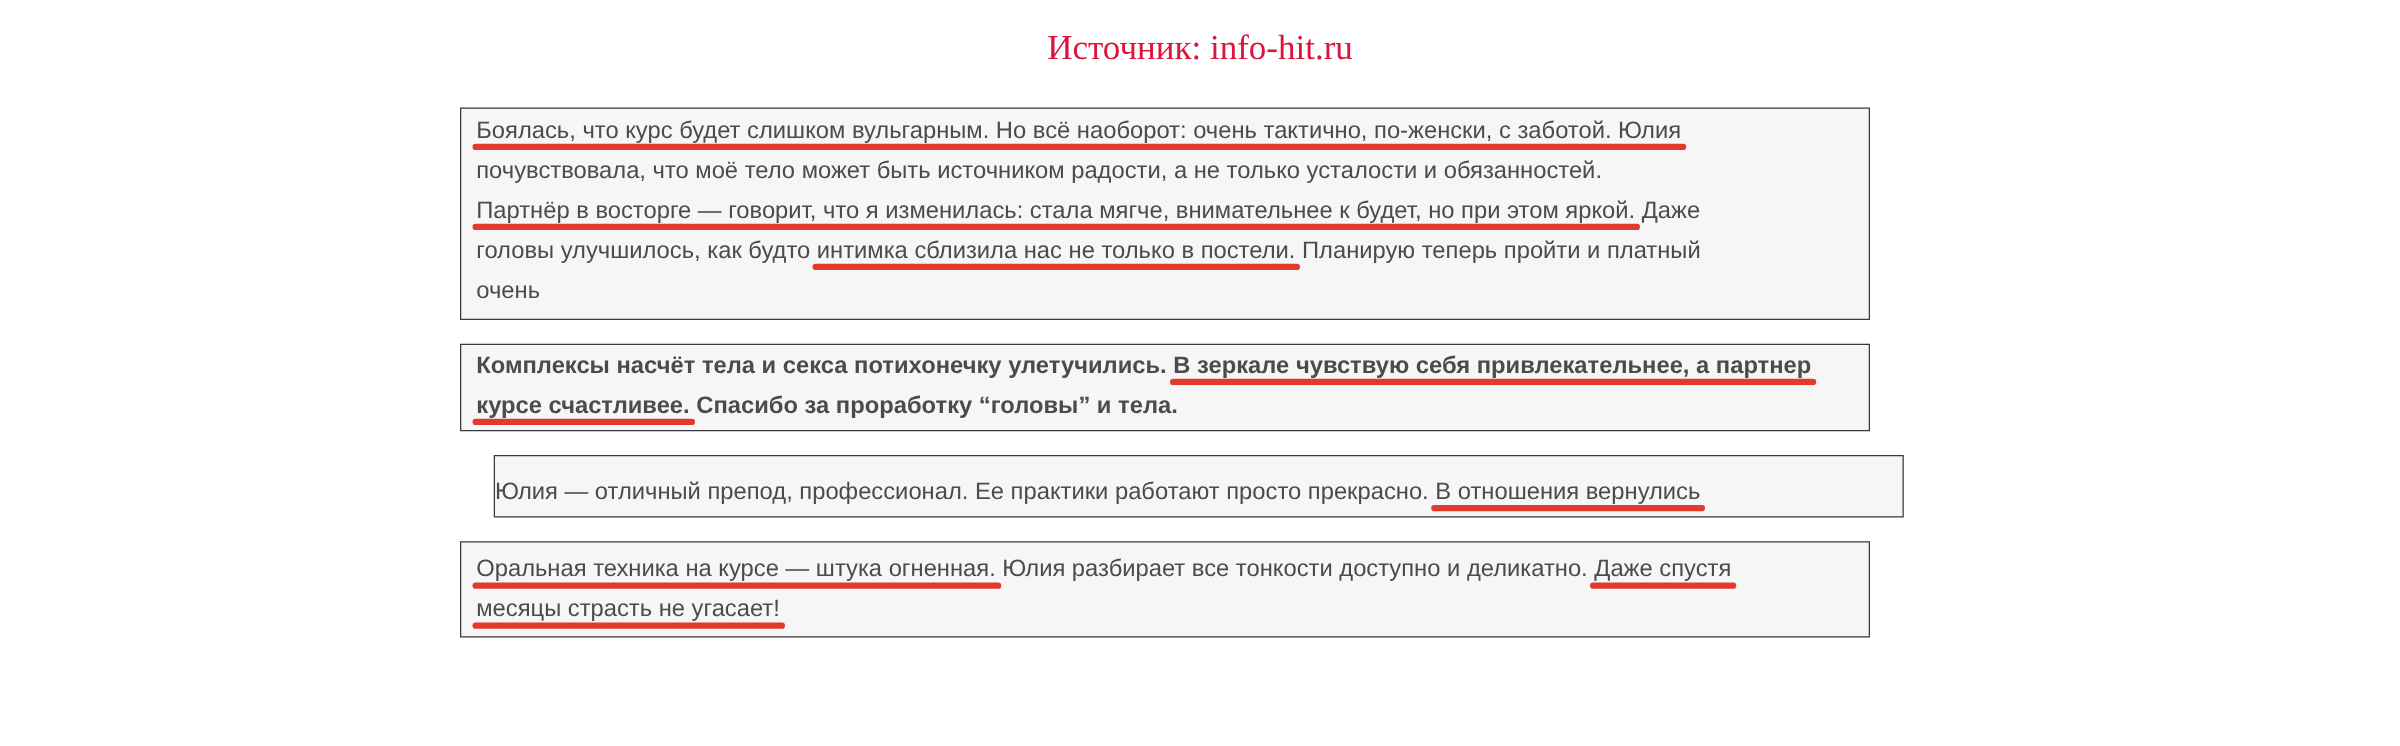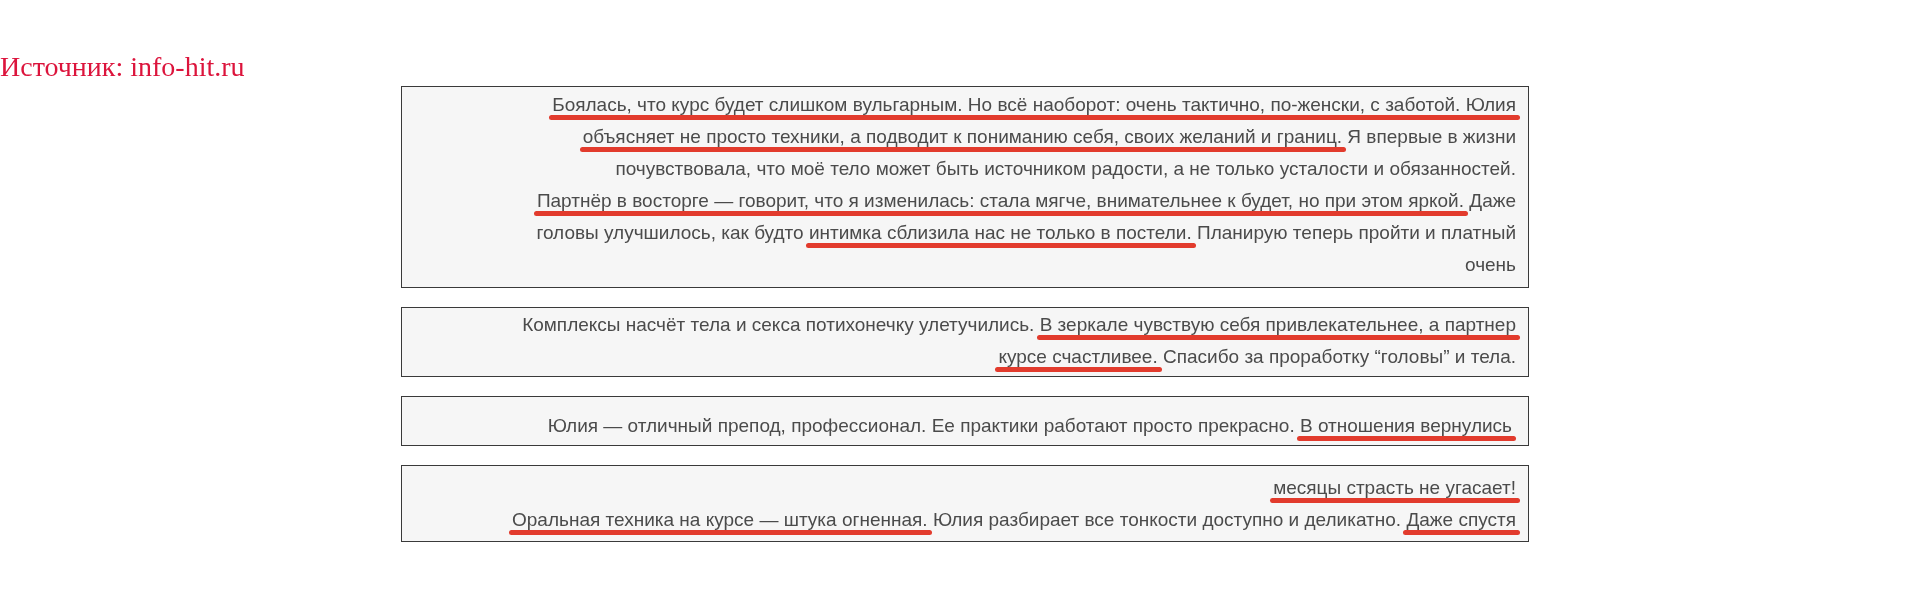--- a/index.html
+++ b/index.html
@@ -12,50 +12,49 @@
     font-family: "Liberation Sans", "DejaVu Sans", sans-serif;
   }
   :root {
     --accent: #dc143c;
     --mark: #e23b2d;
     --box-bg: #f6f6f6;
     --box-border: #3a3a3a;
     --text: #4b4b4b;
   }
   .header {
+    text-align: center;
     padding-top: 22px;
-    margin-top: 28px;
   }
   .header-line {
     font-family: "Liberation Serif", "DejaVu Serif", serif;
     color: var(--accent);
     font-size: 28px;
     line-height: 34px;
     white-space: nowrap;
   }
   .reviews {
     position: absolute;
-    left: 401px;
+    left: 368px;
     top: 86px;
     width: 1128px;
-    text-align: right;
   }
   .review-box {
     box-sizing: border-box;
     width: 1128px;
     background: var(--box-bg);
     border: 1.5px solid var(--box-border);
     color: var(--text);
     font-size: 19px;
     line-height: 32px;
     margin-bottom: 19px;
   }
   .review-box.box-1 { padding: 2px 12px 6px; }
-  .review-box.box-2 { padding: 1px 12px 3px; }
-  .review-box.box-3 { padding: 13px 16px 3px; }
+  .review-box.box-2 { padding: 1px 12px 3px; font-weight: bold; }
+  .review-box.box-3 { padding: 13px 0 3px; margin-left: 27px; }
   .review-box.box-4 { padding: 6px 12px 5px; }
   .review-line {
     white-space: nowrap;
   }
   .seg { display: inline; }
   .seg.u {
     position: relative;
   }
   .seg.u::after {
     content: "";
@@ -71,30 +70,29 @@
 </head>
 <body>
 
 <div class="header">
   <div class="header-line">Источник: info-hit.ru</div>
 </div>
 
 <div class="reviews">
     <div class="review-box box-1">
       <div class="review-line"><span class="seg u">Боялась, что курс будет слишком вульгарным. Но всё наоборот: очень тактично, по-женски, с заботой. Юлия</span></div>
-      <div class="review-line"><span class="seg u">объясняет не просто техники, а подводит к пониманию себя, своих желаний и границ.</span><span class="seg"> Я впервые в жизни</span></div>
       <div class="review-line"><span class="seg">почувствовала, что моё тело может быть источником радости, а не только усталости и обязанностей.</span></div>
       <div class="review-line"><span class="seg u">Партнёр в восторге — говорит, что я изменилась: стала мягче, внимательнее к будет, но при этом яркой.</span><span class="seg"> Даже</span></div>
       <div class="review-line"><span class="seg">головы улучшилось, как будто </span><span class="seg u">интимка сблизила нас не только в постели.</span><span class="seg"> Планирую теперь пройти и платный</span></div>
       <div class="review-line"><span class="seg">очень</span></div>
     </div>
     <div class="review-box box-2">
       <div class="review-line"><span class="seg">Комплексы насчёт тела и секса потихонечку улетучились. </span><span class="seg u">В зеркале чувствую себя привлекательнее, а партнер</span></div>
       <div class="review-line"><span class="seg u">курсе счастливее.</span><span class="seg"> Спасибо за проработку “головы” и тела.</span></div>
     </div>
     <div class="review-box box-3">
       <div class="review-line"><span class="seg">Юлия — отличный препод, профессионал. Ее практики работают просто прекрасно. </span><span class="seg u">В отношения вернулись</span></div>
     </div>
     <div class="review-box box-4">
+      <div class="review-line"><span class="seg u">Оральная техника на курсе — штука огненная.</span><span class="seg"> Юлия разбирает все тонкости доступно и деликатно. </span><span class="seg u">Даже спустя</span></div>
       <div class="review-line"><span class="seg u">месяцы страсть не угасает!</span></div>
-      <div class="review-line"><span class="seg u">Оральная техника на курсе — штука огненная.</span><span class="seg"> Юлия разбирает все тонкости доступно и деликатно. </span><span class="seg u">Даже спустя</span></div>
     </div>
   </div>
 
 </body></html>

